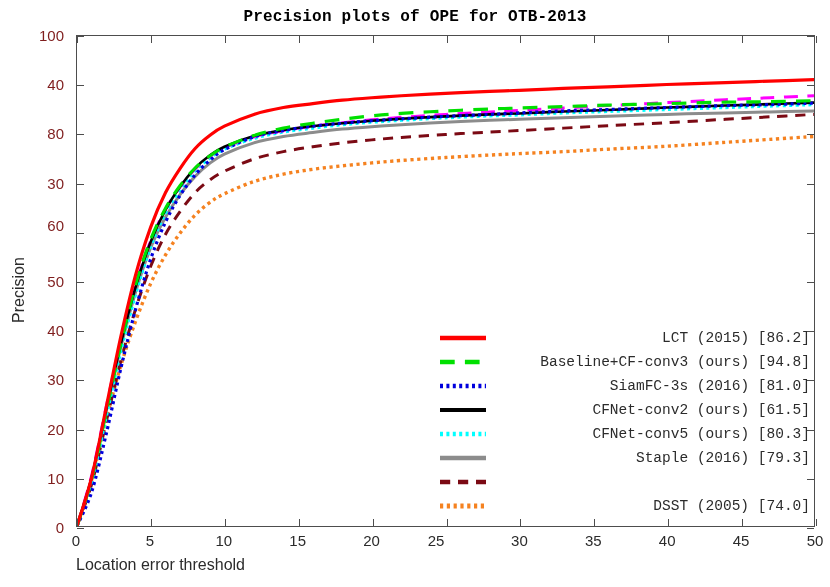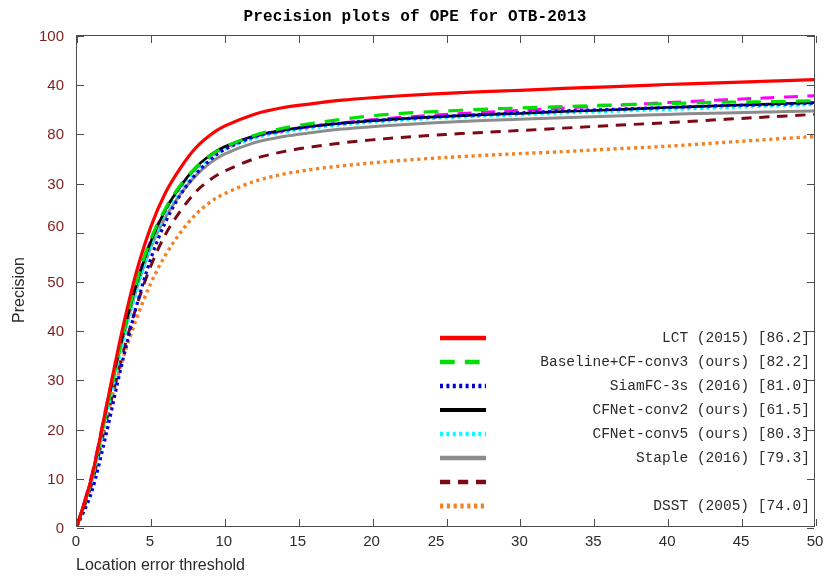--- a/index.html
+++ b/index.html
@@ -157,21 +157,21 @@
           </svg>
         </span>
         <span class="legend-text">LCT (2015) [86.2]</span>
       </div>
       <div class="legend-row">
         <span class="legend-swatch">
           <svg width="50" height="14" viewBox="0 0 50 14">
             <line x1="2" y1="7" x2="48" y2="7" stroke="#00E000" stroke-width="4.7" stroke-linecap="butt" stroke-dasharray="14.7,10.2"></line>
           </svg>
         </span>
-        <span class="legend-text">Baseline+CF-conv3 (ours) [82.2]</span>
+        <span class="legend-text">Baseline+CF-conv3 (ours) [94.8]</span>
       </div>
       <div class="legend-row">
         <span class="legend-swatch">
           <svg width="50" height="14" viewBox="0 0 50 14">
             <line x1="2" y1="7" x2="48" y2="7" stroke="#0000DD" stroke-width="4.7" stroke-linecap="butt" stroke-dasharray="3.0,3.4"></line>
           </svg>
         </span>
         <span class="legend-text">SiamFC-3s (2016) [81.0]</span>
       </div>
       <div class="legend-row">

